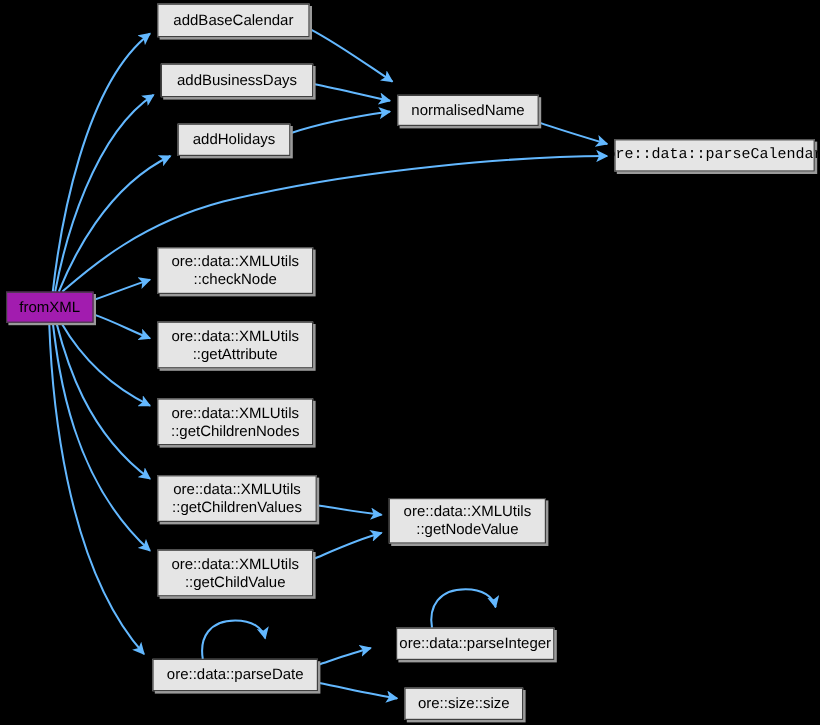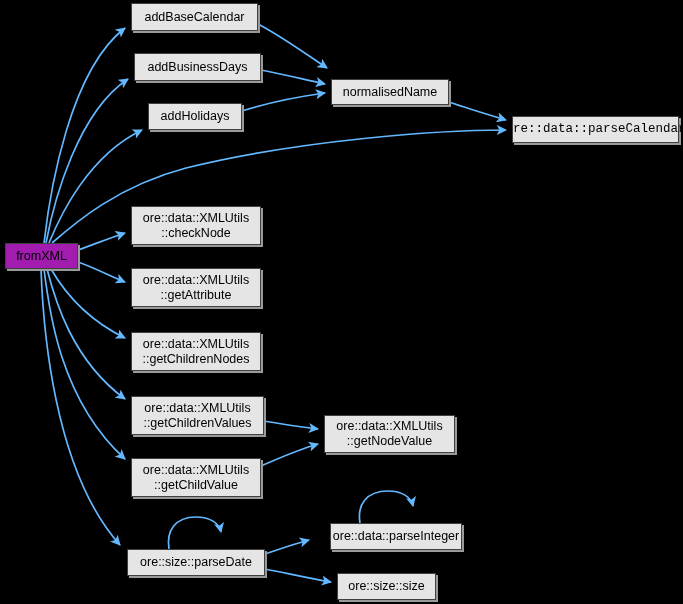--- a/index.html
+++ b/index.html
@@ -94,17 +94,17 @@
       <div class="node" style="left: 131px; top: 268px; width: 130px; height: 39px;"><span class="node-label">ore::data::XMLUtils
 ::getAttribute</span></div>
       <div class="node" style="left: 131px; top: 332px; width: 130px; height: 39px;"><span class="node-label">ore::data::XMLUtils
 ::getChildrenNodes</span></div>
       <div class="node" style="left: 131px; top: 396px; width: 133px; height: 39px;"><span class="node-label">ore::data::XMLUtils
 ::getChildrenValues</span></div>
       <div class="node" style="left: 131px; top: 458px; width: 130px; height: 39px;"><span class="node-label">ore::data::XMLUtils
 ::getChildValue</span></div>
       <div class="node" style="left: 324px; top: 415px; width: 131px; height: 38px;"><span class="node-label">ore::data::XMLUtils
 ::getNodeValue</span></div>
-      <div class="node" style="left: 127px; top: 549px; width: 138px; height: 27px;"><span class="node-label">ore::size::parseDate</span></div>
+      <div class="node" style="left: 127px; top: 549px; width: 138px; height: 27px;"><span class="node-label">ore::data::parseDate</span></div>
       <div class="node" style="left: 330px; top: 523px; width: 132px; height: 27px;"><span class="node-label">ore::data::parseInteger</span></div>
       <div class="node" style="left: 337px; top: 573px; width: 99px; height: 27px;"><span class="node-label">ore::size::size</span></div>
     </div>
 </div>
 
 </body></html>

